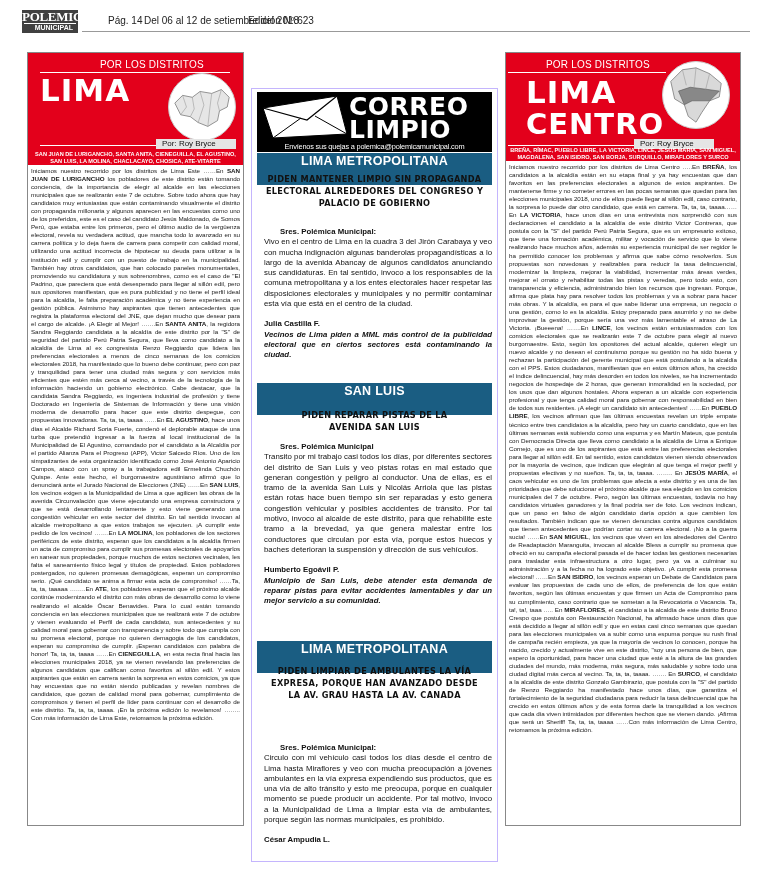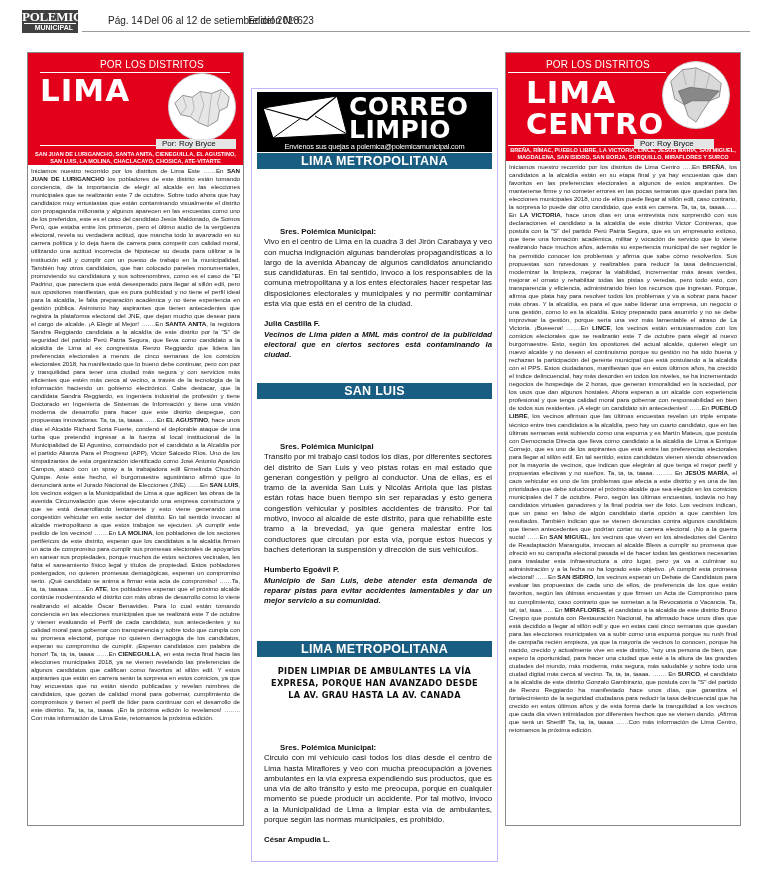--- a/index.html
+++ b/index.html
@@ -47,21 +47,21 @@
   .body-text b { font-weight: 900; }
 
   
   .mid { position: absolute; left: 251px; top: 52px; width: 247px; height: 774px; border: 1px solid #c4b5fd; background: #fff; margin-top: 36px; }
   .correo { position: absolute; left: 5px; top: 3px; width: 235px; height: 60px; background: #000; color: #fff; }
   .correo .env { position: absolute; left: 2px; top: 2px; width: 92px; height: 46px; }
   .correo .t1, .correo .t2 { position: absolute; font-weight: 900; font-size: 25px; line-height: 24px; font-family: "DejaVu Sans", sans-serif; letter-spacing: 0.5px; }
   .correo .t1 { left: 92px; top: 3px; }
   .correo .t2 { left: 92px; top: 26px; }
   .correo .email { position: absolute; left: 0; right: 0; bottom: 1px; text-align: center; font-size: 7.4px; font-family: "Liberation Sans Narrow", "Liberation Sans", sans-serif; letter-spacing: -0.2px; }
-  .section-bar { position: absolute; left: 5px; width: 235px; height: 16px; background: #1a5d82; color: #fff; font-weight: 900; text-align: center; font-size: 12.5px; line-height: 16px; letter-spacing: 0.3px; }
+  .section-bar { position: absolute; left: 5px; width: 235px; height: 32px; background: #1a5d82; color: #fff; font-weight: 900; text-align: center; font-size: 12.5px; line-height: 16px; letter-spacing: 0.3px; }
   .headline { position: absolute; left: 5px; width: 235px; text-align: center; font-weight: 900; font-size: 8.2px; line-height: 12.2px; font-family: "DejaVu Sans", sans-serif; letter-spacing: 0.3px; }
   .letter { position: absolute; left: 12px; width: 228px; font-size: 7.8px; line-height: 10.3px; text-align: justify; color: #111; }
   .letter .salute { font-weight: bold; padding-left: 16px; }
   .letter .sig { font-weight: bold; margin-top: 10px; }
   .letter .note { font-weight: bold; font-style: italic; }
 </style>
 </head>
 <body>
 
 <div class="topbar">
@@ -100,29 +100,31 @@
       <polyline points="4,14 48,26 78,2" fill="none" stroke="#000" stroke-width="1.2"></polyline>
       <polyline points="14,44 42,24" fill="none" stroke="#000" stroke-width="1"></polyline>
       <polyline points="88,40 56,22" fill="none" stroke="#000" stroke-width="1"></polyline>
     </svg>
     <div class="t1">CORREO</div>
     <div class="t2">LIMPIO</div>
     <div class="email">Envíenos sus quejas a polemica@polemicamunicipal.com</div>
   </div>
 
   <div class="section-bar" style="top:64px;">LIMA METROPOLITANA</div>
+  <div class="headline" style="top:84px;">PIDEN MANTENER LIMPIO SIN PROPAGANDA ELECTORAL ALREDEDORES DEL CONGRESO Y PALACIO DE GOBIERNO</div>
   <div class="letter" style="top:138px;">
     <div class="salute">Sres. Polémica Municipal:</div>
     <div>Vivo en el centro de Lima en la cuadra 3 del Jirón Carabaya y veo con mucha indignación algunas banderolas propagandísticas a lo largo de la avenida Abancay de algunos candidatos anunciando sus candidaturas. En tal sentido, invoco a los responsables de la comuna metropolitana y a los entes electorales hacer respetar las disposiciones electorales y municipales y no permitir contaminar esta vía que está en el centro de la ciudad.</div>
     <div class="sig">Julia Castilla F.</div>
     <div class="note">Vecinos de Lima piden a MML más control de la publicidad electoral que en ciertos sectores está contaminando la ciudad.</div>
   </div>
 
   <div class="section-bar" style="top:294px;">SAN LUIS</div>
 
+  <div class="headline" style="top:320px; padding:0 38px;">PIDEN REPARAR PISTAS DE LA AVENIDA SAN LUIS</div>
   <div class="letter" style="top:353px;">
     <div class="salute">Sres. Polémica Municipal</div>
     <div>Transito por mi trabajo casi todos los días, por diferentes sectores del distrito de San Luis y veo pistas rotas en mal estado que generan congestión y peligro al conductor. Una de ellas, es el tramo de la avenida San Luis y Nicolás Arriola que las pistas están rotas hace buen tiempo sin ser reparadas y esto genera congestión vehicular y posibles accidentes de tránsito. Por tal motivo, invoco al alcalde de este distrito, para que rehabilite este tramo a la brevedad, ya que genera malestar entre los conductores que circulan por esta vía, porque estos huecos y baches deterioran la suspensión y dirección de sus  vehículos.</div>
     <div class="sig">Humberto Egoávil P.</div>
     <div class="note">Municipio de San Luis, debe atender esta demanda de reparar pistas para evitar accidentes lamentables y dar un mejor servicio a su comunidad.</div>
   </div>
 
   <div class="section-bar" style="top:552px;">LIMA METROPOLITANA</div>
   <div class="headline" style="top:576px; padding:0 10px;">PIDEN LIMPIAR DE AMBULANTES LA VÍA EXPRESA, PORQUE HAN AVANZADO DESDE LA AV. GRAU HASTA LA AV. CANADA</div>
   <div class="letter" style="top:654px;">

